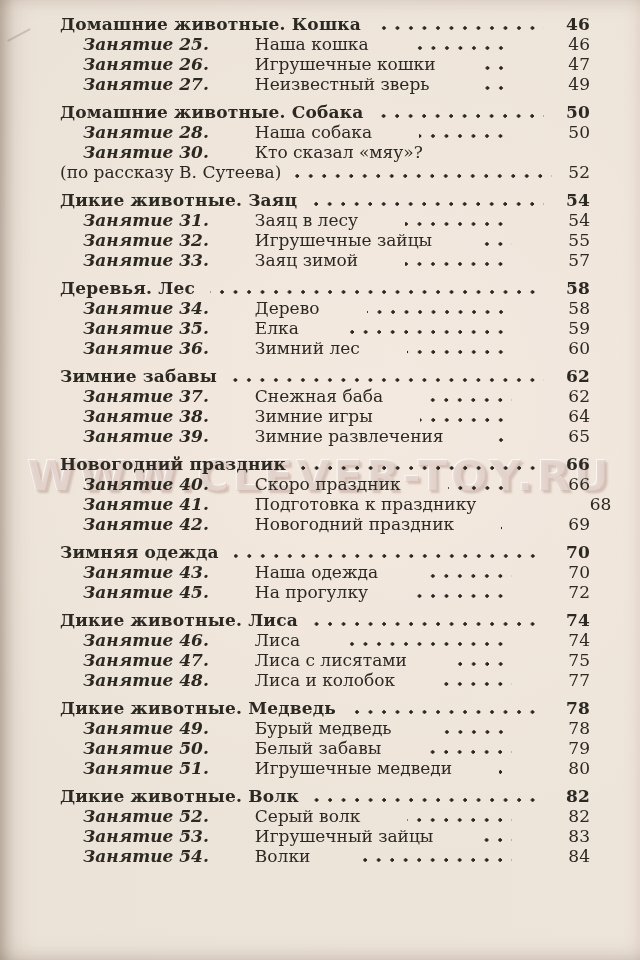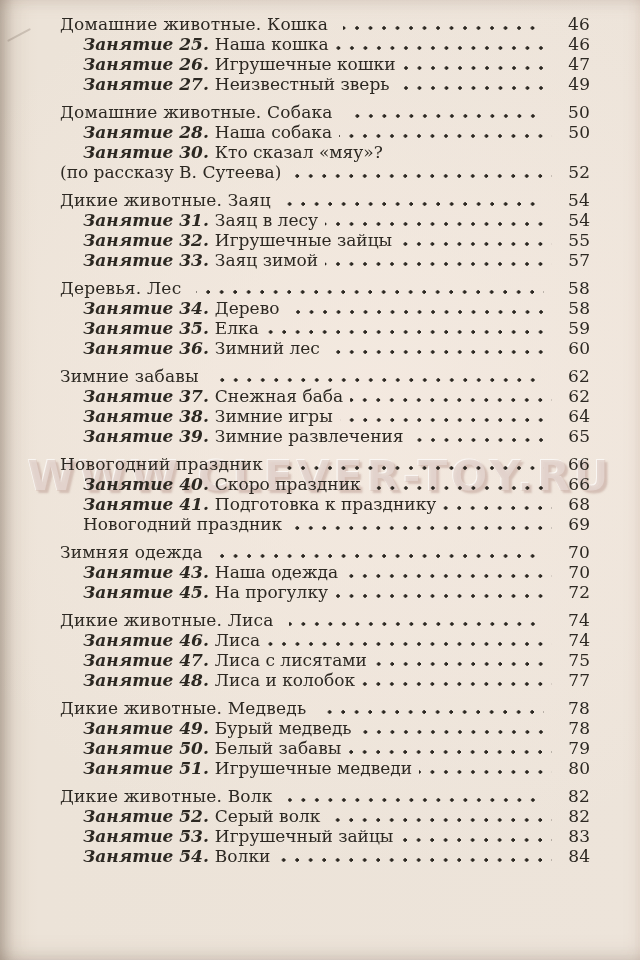--- a/index.html
+++ b/index.html
@@ -52,22 +52,22 @@
   .group { margin-top: 8px; }
   .group:first-child { margin-top: 0; }
   .row {
     display: flex;
     align-items: baseline;
     height: 20px;
     font-size: 17px;
     line-height: 20px;
     white-space: nowrap;
   }
-  .section-row { font-weight: normal; letter-spacing: 0.2px; gap: 8px; }
-  .lesson-row { padding-left: 23px; }
+  .section-row { font-weight: bold; letter-spacing: 0.2px; gap: 8px; }
+  .lesson-row { padding-left: 23px; gap: 40px; }
   .lesson-label {
     font-weight: bold;
     font-style: italic;
     margin-right: 6px;
   }
   .leader {
     flex: 1 1 auto;
     min-width: 10px;
     height: 4px;
     margin-left: 7px;
@@ -227,20 +227,21 @@
           <span class="leader"></span>
           <span class="pg">66</span>
         </div>
         <div class="row lesson-row">
           <span class="lesson-label">Занятие 41.</span>
           <span class="lesson-title">Подготовка к празднику</span>
           <span class="leader"></span>
           <span class="pg">68</span>
         </div>
         <div class="row lesson-row">
+          <span class="lesson-label">Занятие 42.</span>
           <span class="lesson-title">Новогодний праздник</span>
           <span class="leader"></span>
           <span class="pg">69</span>
         </div>
       </div>
       <div class="group">
         <div class="row section-row">
           <span class="sec-title">Зимняя одежда</span>
           <span class="leader"></span>
           <span class="pg">70</span>

